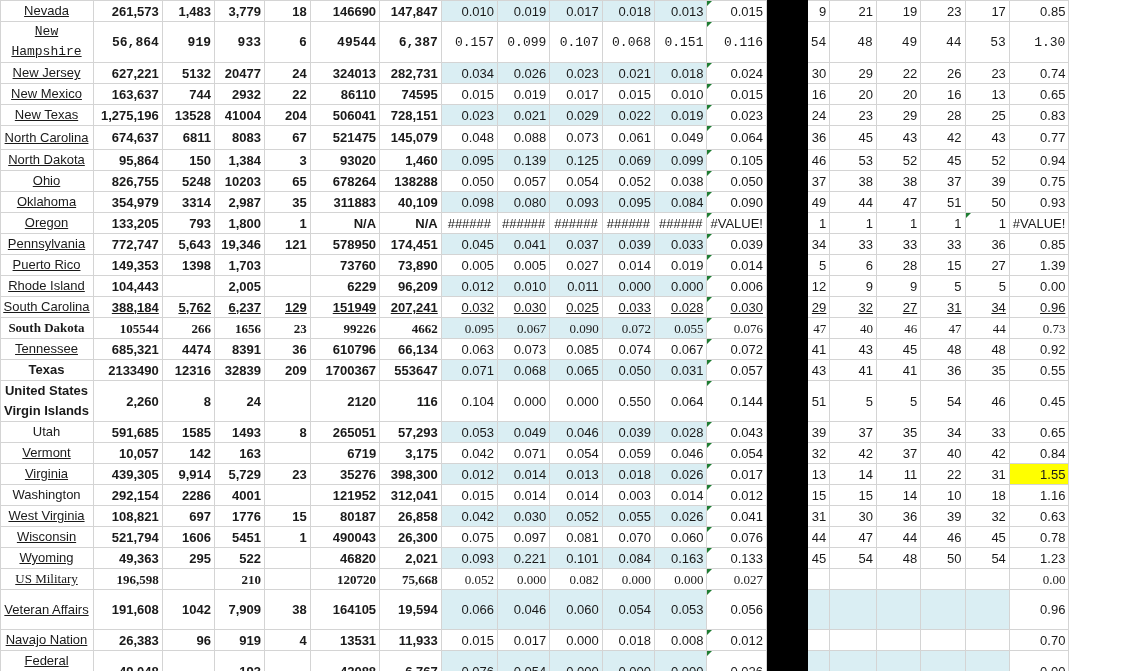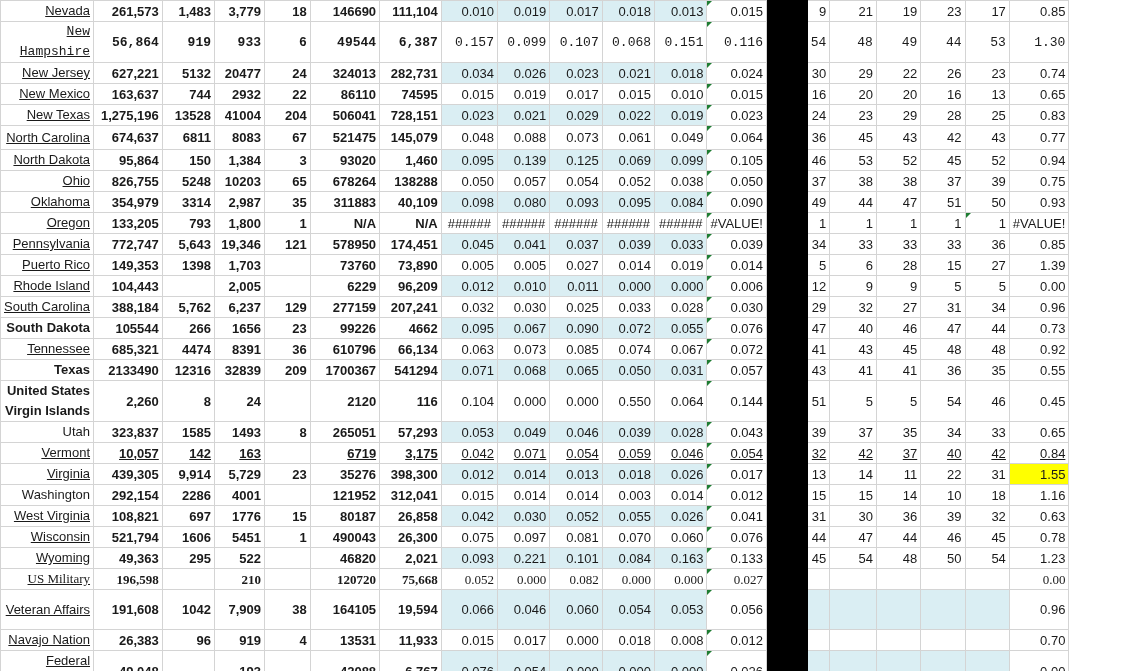--- a/index.html
+++ b/index.html
@@ -1,21 +1,21 @@
 <!DOCTYPE html>
 <html><head>
 <meta charset="utf-8">
 <style>
   html, body { margin:0; padding:0; background:#ffffff; }
   body { width:1136px; height:671px; overflow:hidden; position:relative;
          font-family:"Liberation Sans", "DejaVu Sans", sans-serif; font-size:13px; color:#1a1a1a; }
   table { border-collapse:collapse; table-layout:fixed; position:absolute; left:0; top:0; }
   td { border:1px solid #d4d4d4; padding:0 3px; overflow:hidden; white-space:nowrap;
        text-align:right; vertical-align:middle; line-height:19px; box-sizing:border-box; }
-  td.name { text-align:right; white-space:normal; line-height:20px; padding-left:2px; }
+  td.name { text-align:center; white-space:normal; line-height:20px; padding-left:2px; }
   td.name span.link { text-decoration:underline; }
   td.bold { font-weight:bold; }
   td.num { font-weight:bold; }
   td.shade { background:#daeef3; }
   td.ratio { position:relative; }
   td.flag::before { content:""; position:absolute; left:0; top:0; width:0; height:0;
        border-top:5px solid #1e7d32; border-right:5px solid transparent; }
   td.sep { background:#000; border-color:#000; padding:0; }
   td.hl { background:#ffff00; }
   td.center { }
@@ -49,21 +49,21 @@
     <col style="width:87px">
   </colgroup>
   <tbody id="grid-body">
       <tr style="height: 19px;">
         <td class="name"><span class="link">Nevada</span></td>
         <td class="num">261,573</td>
         <td class="num">1,483</td>
         <td class="num">3,779</td>
         <td class="num">18</td>
         <td class="num">146690</td>
-        <td class="num">111,104</td>
+        <td class="num">147,847</td>
         <td class="ratio shade">0.010</td>
         <td class="ratio shade">0.019</td>
         <td class="ratio shade">0.017</td>
         <td class="ratio shade">0.018</td>
         <td class="ratio shade">0.013</td>
         <td class="ratio flag">0.015</td>
         <td class="sep"></td>
         <td class="ratio">9</td>
         <td class="ratio">21</td>
         <td class="ratio">19</td>
@@ -328,43 +328,43 @@
         <td class="ratio shade">0.000</td>
         <td class="ratio flag">0.006</td>
         <td class="sep"></td>
         <td class="ratio">12</td>
         <td class="ratio">9</td>
         <td class="ratio">9</td>
         <td class="ratio">5</td>
         <td class="ratio">5</td>
         <td class="center">0.00</td>
       </tr>
-      <tr style="height: 21px;">
+      <tr style="height: 21px; text-decoration: underline;">
         <td class="name"><span class="link">South Carolina</span></td>
         <td class="num">388,184</td>
         <td class="num">5,762</td>
         <td class="num">6,237</td>
         <td class="num">129</td>
-        <td class="num">277159</td>
+        <td class="num">151949</td>
         <td class="num">207,241</td>
         <td class="ratio">0.032</td>
         <td class="ratio">0.030</td>
         <td class="ratio">0.025</td>
         <td class="ratio">0.033</td>
         <td class="ratio">0.028</td>
         <td class="ratio flag">0.030</td>
         <td class="sep"></td>
         <td class="ratio">29</td>
         <td class="ratio">32</td>
         <td class="ratio">27</td>
         <td class="ratio">31</td>
         <td class="ratio">34</td>
         <td class="center">0.96</td>
       </tr>
-      <tr style="height: 20px;">
+      <tr style="height: 20px; font-family: Liberation Serif, serif;">
         <td class="name bold"><span>South Dakota</span></td>
         <td class="num">105544</td>
         <td class="num">266</td>
         <td class="num">1656</td>
         <td class="num">23</td>
         <td class="num">99226</td>
         <td class="num">4662</td>
         <td class="ratio shade">0.095</td>
         <td class="ratio shade">0.067</td>
         <td class="ratio shade">0.090</td>
@@ -401,21 +401,21 @@
         <td class="ratio">48</td>
         <td class="center">0.92</td>
       </tr>
       <tr style="height: 20px;">
         <td class="name bold"><span>Texas</span></td>
         <td class="num">2133490</td>
         <td class="num">12316</td>
         <td class="num">32839</td>
         <td class="num">209</td>
         <td class="num">1700367</td>
-        <td class="num">541294</td>
+        <td class="num">553647</td>
         <td class="ratio shade">0.071</td>
         <td class="ratio shade">0.068</td>
         <td class="ratio shade">0.065</td>
         <td class="ratio shade">0.050</td>
         <td class="ratio shade">0.031</td>
         <td class="ratio flag">0.057</td>
         <td class="sep"></td>
         <td class="ratio">43</td>
         <td class="ratio">41</td>
         <td class="ratio">41</td>
@@ -440,41 +440,41 @@
         <td class="sep"></td>
         <td class="ratio">51</td>
         <td class="ratio">5</td>
         <td class="ratio">5</td>
         <td class="ratio">54</td>
         <td class="ratio">46</td>
         <td class="center">0.45</td>
       </tr>
       <tr style="height: 20px;">
         <td class="name"><span>Utah</span></td>
-        <td class="num">323,837</td>
+        <td class="num">591,685</td>
         <td class="num">1585</td>
         <td class="num">1493</td>
         <td class="num">8</td>
         <td class="num">265051</td>
         <td class="num">57,293</td>
         <td class="ratio shade">0.053</td>
         <td class="ratio shade">0.049</td>
         <td class="ratio shade">0.046</td>
         <td class="ratio shade">0.039</td>
         <td class="ratio shade">0.028</td>
         <td class="ratio flag">0.043</td>
         <td class="sep"></td>
         <td class="ratio">39</td>
         <td class="ratio">37</td>
         <td class="ratio">35</td>
         <td class="ratio">34</td>
         <td class="ratio">33</td>
         <td class="center">0.65</td>
       </tr>
-      <tr style="height: 20px; text-decoration: underline;">
+      <tr style="height: 20px;">
         <td class="name"><span class="link">Vermont</span></td>
         <td class="num">10,057</td>
         <td class="num">142</td>
         <td class="num">163</td>
         <td class="num"></td>
         <td class="num">6719</td>
         <td class="num">3,175</td>
         <td class="ratio">0.042</td>
         <td class="ratio">0.071</td>
         <td class="ratio">0.054</td>

